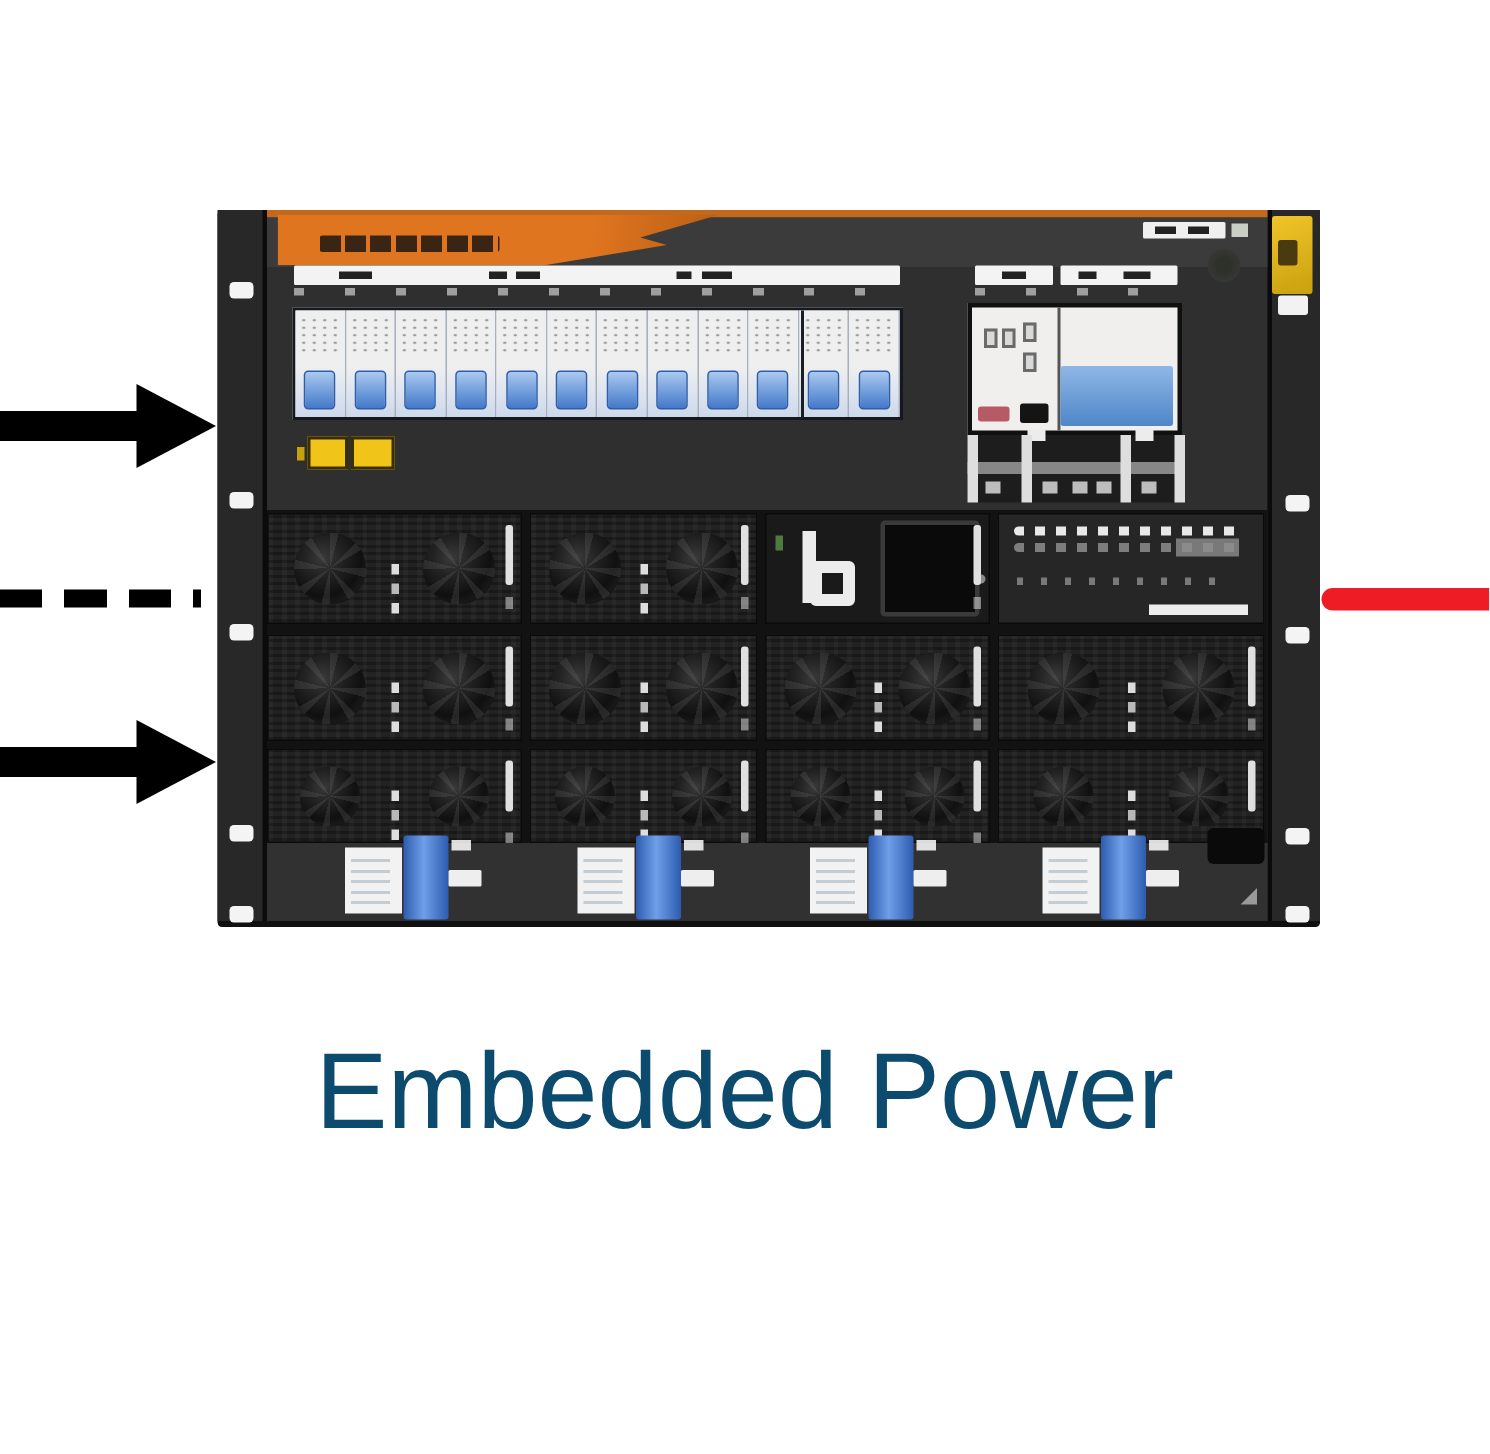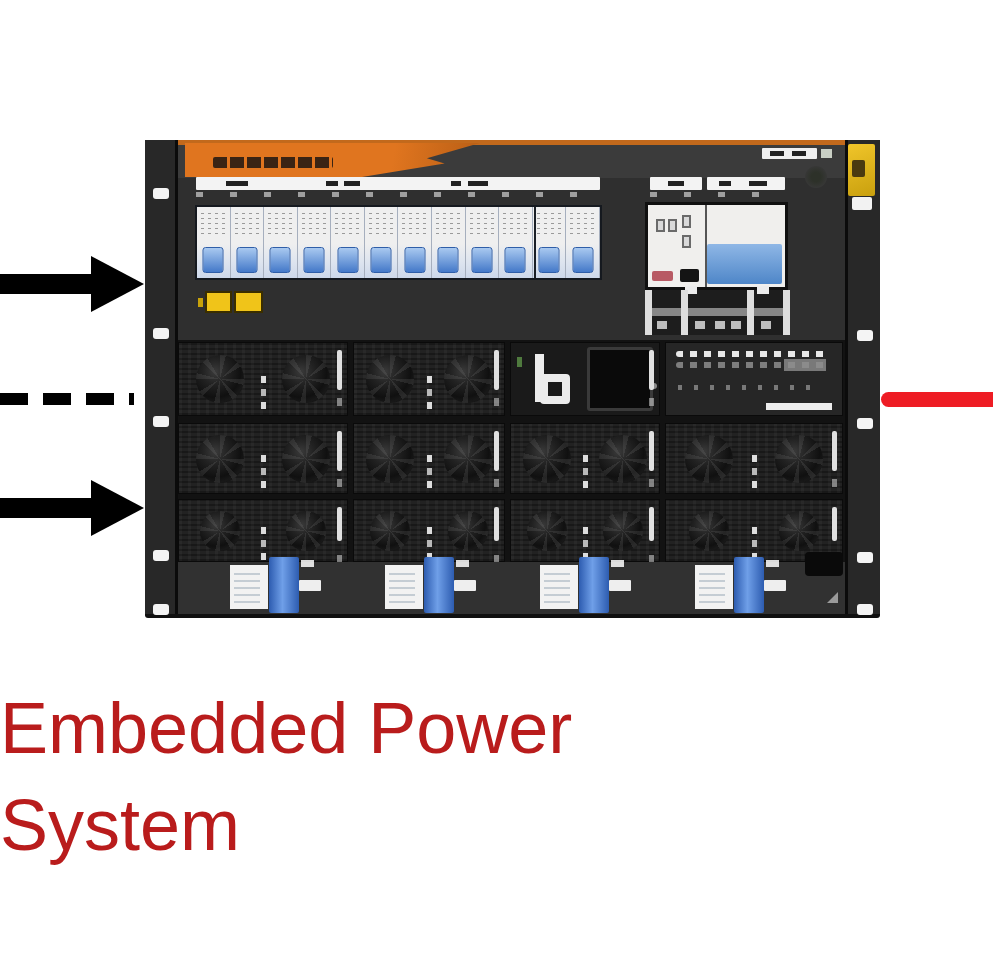--- a/index.html
+++ b/index.html
@@ -111,21 +111,21 @@
         background:repeating-linear-gradient(0deg,#b9c3cc 0 2px,transparent 2px 7px);}
   .cblue{position:absolute;left:39px;top:0;width:30px;height:56px;border-radius:2px;
         background:linear-gradient(90deg,#2d5cb0,#6f9fe8 45%,#2d5cb0);}
   .ctab{position:absolute;left:69px;top:23px;width:22px;height:11px;background:#eeeeee;border-radius:1px;}
   .ctick{position:absolute;left:71px;top:3px;width:13px;height:7px;background:rgba(255,255,255,.85);}
   .dkconn{position:absolute;left:660px;top:412px;width:38px;height:24px;background:#0a0a0a;border-radius:4px;}
   .tri{position:absolute;left:682px;top:452px;width:0;height:0;
         border-bottom:11px solid #9a9a9a;border-left:11px solid transparent;}
 
   
-  .caption{position:absolute;left:0;right:0;top:680px;text-align:left;color:#b91c1c;
+  .caption{position:absolute;left:0;right:0;top:680px;text-align:center;color:#0c4a6e;
         font-size:72px;line-height:97px;font-family:"Liberation Sans",sans-serif;}
 </style>
 </head>
 <body>
 
 <div id="canvas">
 
   <div>
     <div class="shaft" style="left:0;top:274px;width:96px;height:20px;"></div>
     <div class="head" style="left:91px;top:256px;"></div>
@@ -358,16 +358,15 @@
       <div class="cblue"></div>
       <div class="ctick"></div>
       <div class="ctab"></div>
     </div>
     <div class="dkconn"></div>
     <div class="tri"></div>
   </div>
 
   <div class="caption">
     <div>Embedded Power</div>
-    <div>System</div>
   </div>
 
 </div>
 
 </body></html>

